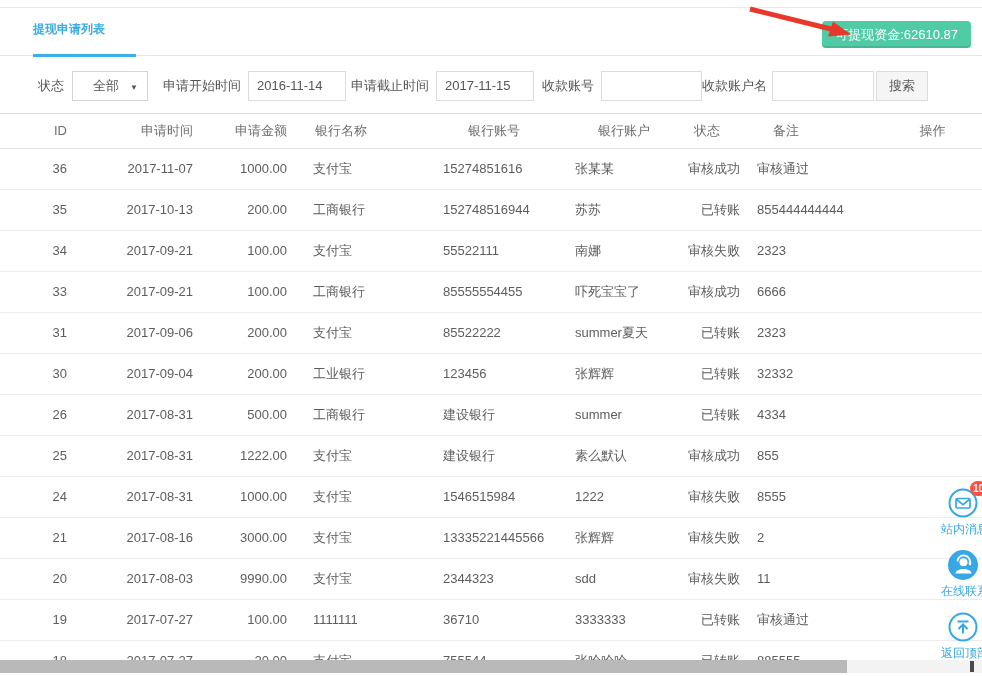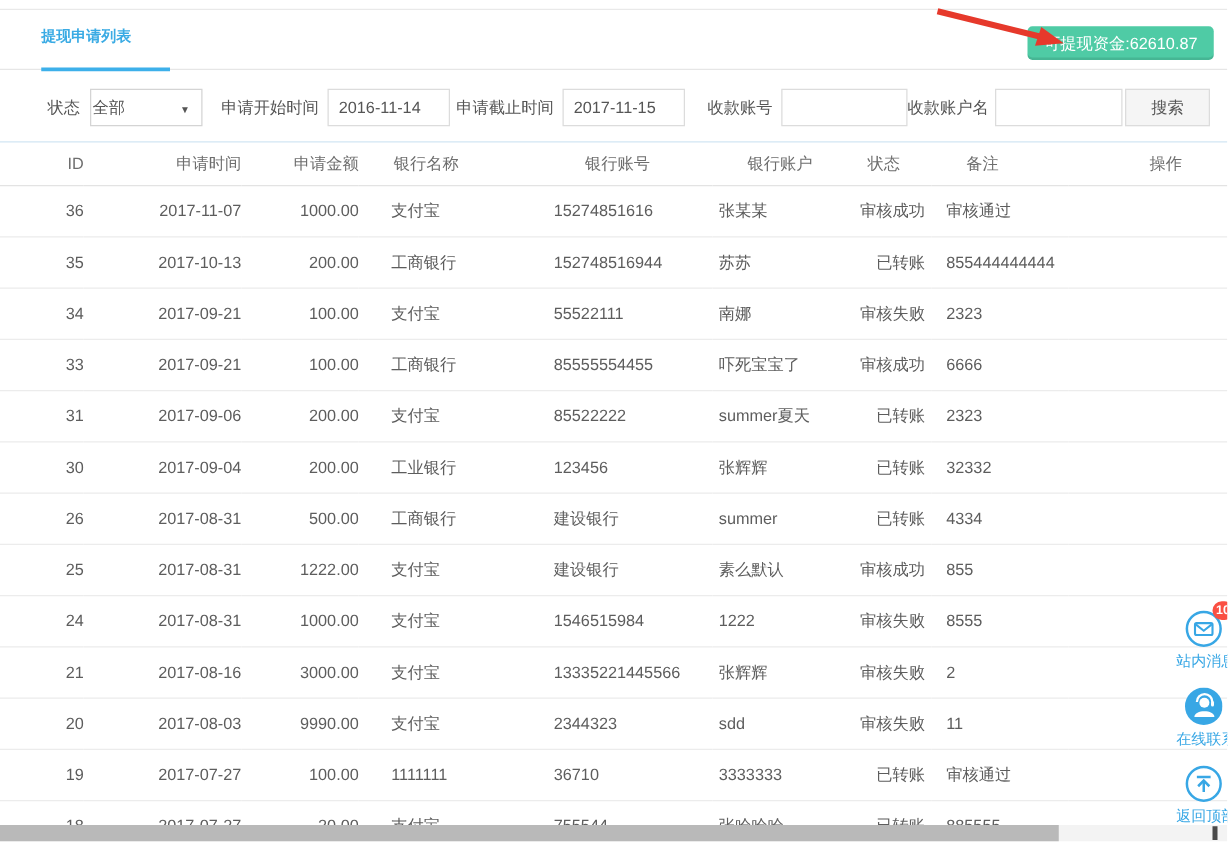--- a/index.html
+++ b/index.html
@@ -18,29 +18,29 @@
   .balance-btn {
     position:absolute; top:21px; right:11px; height:27px; line-height:27px;
     padding:0 13px; background:#4fcba5; color:#fff; font-size:13px;
     border-radius:4px; box-shadow: inset 0 -2px rgba(0,0,0,0.10); cursor:pointer;
   }
   .arrow-svg { position:absolute; left:738px; top:2px; width:120px; height:42px; pointer-events:none; }
   
   .filterbar { position:absolute; left:0; top:57px; width:982px; height:57px;
     display:flex; align-items:center; padding-left:38px; }
   .flabel { font-size:13px; color:#555; white-space:nowrap; }
-  .fselect { position:relative; width:90px; height:30px; border:1px solid #d4d4d4; background:#fff;
-    margin-left:8px; display:flex; align-items:center; padding-left:1px; font-size:13px; color:#555; cursor:pointer; }
+  .fselect { position:relative; width:76px; height:30px; border:1px solid #d4d4d4; background:#fff;
+    margin-left:8px; display:flex; align-items:center; padding-left:20px; font-size:13px; color:#555; cursor:pointer; }
   .caret { position:absolute; right:9px; top:11px; font-size:8px; color:#555; }
   .finput { height:30px; border:1px solid #dcdcdc; background:#fff; font-size:13px; color:#555;
     padding:0 8px; font-family:"Liberation Sans","DejaVu Sans",sans-serif; outline:none; }
   .w98  { width:98px; }
   .w101 { width:101px; }
   .w102 { width:102px; }
-  .search-btn { width:68px; height:30px; margin-left:2px; background:#f5f5f5; border:1px solid #dcdcdc;
+  .search-btn { width:52px; height:30px; margin-left:2px; background:#f5f5f5; border:1px solid #dcdcdc;
     font-size:13px; color:#555; cursor:pointer; font-family:"Liberation Sans","DejaVu Sans",sans-serif; }
   .filter-divider { position:absolute; left:0; top:113px; width:982px; height:1px; background:#d2e6f3; }
   
   table.list { position:absolute; left:0; top:114px; width:982px; border-collapse:collapse; table-layout:fixed; }
   table.list th { height:34px; font-weight:normal; font-size:13px; color:#6e6e6e; border-bottom:1px solid #e3e3e3;padding-left:28px; }
   table.list td { height:41px; font-size:13px; color:#5d5d5d; border-bottom:1px solid #ececec; overflow:hidden; white-space:nowrap; }
   .c0 { text-align:right; }
   .c1 { text-align:right; }
   .c2 { text-align:right; }
   .c3 { text-align:left; padding-left:26px; }
@@ -88,21 +88,21 @@
   <div class="filterbar">
     <span class="flabel">状态</span>
     <div class="fselect">
       <span>全部</span>
       <span class="caret">▼</span>
     </div>
     <span class="flabel" style="margin-left:15px;">申请开始时间</span>
     <input class="finput w98" style="margin-left: 7px;" value="2016-11-14">
     <span class="flabel" style="margin-left:5px;">申请截止时间</span>
     <input class="finput w98" style="margin-left: 7px;" value="2017-11-15">
-    <span class="flabel" style="margin-left:18px;">收款账号</span>
+    <span class="flabel" style="margin-left:8px;">收款账号</span>
     <input class="finput w101" style="margin-left: 7px;" value="">
     <span class="flabel" style="">收款账户名</span>
     <input class="finput w102" style="margin-left: 5px;" value="">
     <button class="search-btn">搜索</button>
   </div>
 
   <div class="filter-divider"></div>
 
   <table class="list">
     <colgroup>

